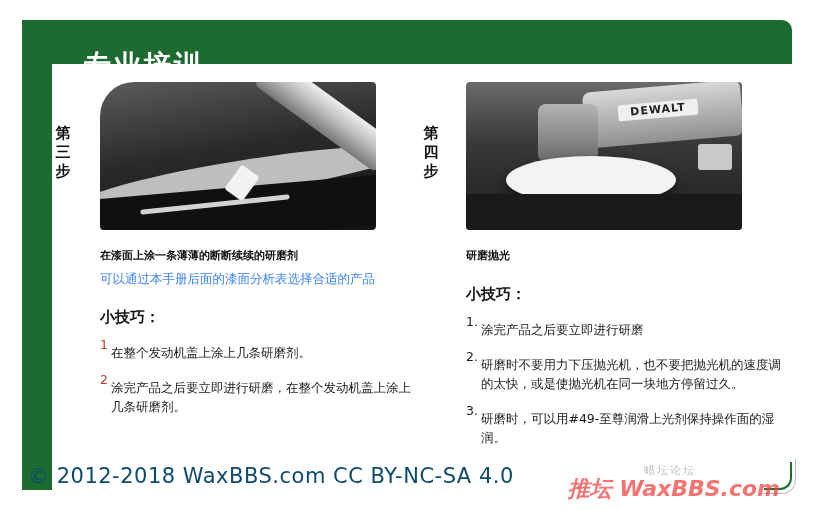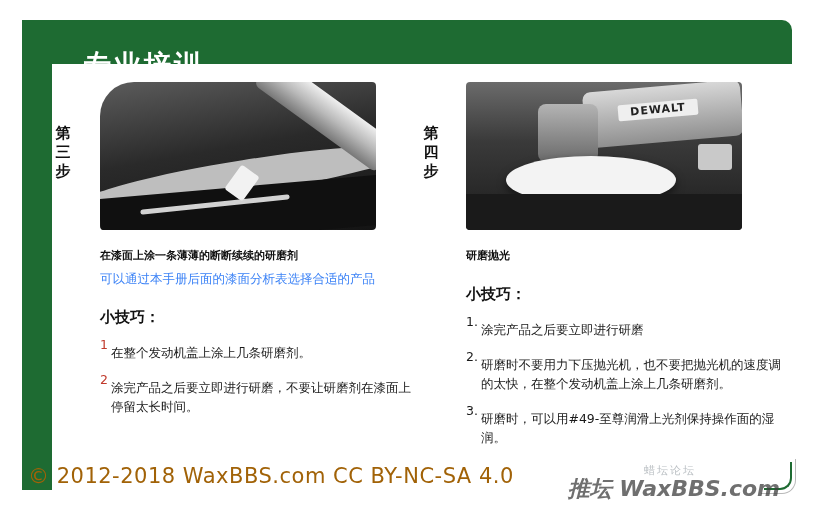--- a/index.html
+++ b/index.html
@@ -249,31 +249,31 @@
     border-bottom: 1px solid #b9b9b9;
     border-bottom-right-radius: 14px;
   }
 
   
   .watermark-copy {
     position: absolute;
     left: 28px;
     bottom: 22px;
     font-size: 21px;
-    color: #a16207;
+    color: #0c4a6e;
     letter-spacing: .5px;
     font-family: "DejaVu Sans", "Liberation Sans", sans-serif;
     white-space: nowrap;
   }
   .watermark-site {
     position: absolute;
     right: 34px;
     bottom: 6px;
     font-size: 22px;
-    color: #404040;
+    color: #ef4444;
     font-style: italic;
     font-weight: bold;
     opacity: .75;
     white-space: nowrap;
   }
   .watermark-cn {
     position: absolute;
     right: 118px;
     bottom: 32px;
     font-size: 11px;
@@ -310,42 +310,42 @@
     </div>
     <div class="cap-title">在漆面上涂一条薄薄的断断续续的研磨剂</div>
     <div class="cap-body">可以通过本手册后面的漆面分析表选择合适的产品</div>
     <div class="tips-title">小技巧：</div>
     <div class="tip-row">
       <span class="tip-num">1</span>
       <span class="tip-text">在整个发动机盖上涂上几条研磨剂。</span>
     </div>
     <div class="tip-row">
       <span class="tip-num">2</span>
-      <span class="tip-text">涂完产品之后要立即进行研磨，不要让研磨剂在漆面上停留太长时间。</span>
+      <span class="tip-text">涂完产品之后要立即进行研磨，在整个发动机盖上涂上几条研磨剂。</span>
     </div>
   </div>
 
   <div class="col right">
     <div class="photo right-photo">
       <div class="polisher-body"></div>
       <div class="polisher-brand">DEWALT</div>
       <div class="polisher-head"></div>
       <div class="plug"></div>
       <div class="pad"></div>
       <div class="car-surface"></div>
     </div>
     <div class="cap-title">研磨抛光</div>
     <div class="tips-title">小技巧：</div>
     <div class="tip-row">
       <span class="tip-num dark">1.</span>
       <span class="tip-text">涂完产品之后要立即进行研磨</span>
     </div>
     <div class="tip-row">
       <span class="tip-num dark">2.</span>
-      <span class="tip-text">研磨时不要用力下压抛光机，也不要把抛光机的速度调的太快，在整个发动机盖上涂上几条研磨剂。</span>
+      <span class="tip-text">研磨时不要用力下压抛光机，也不要把抛光机的速度调的太快，或是使抛光机在同一块地方停留过久。</span>
     </div>
     <div class="tip-row">
       <span class="tip-num dark">3.</span>
       <span class="tip-text">研磨时，可以用#49-至尊润滑上光剂保持操作面的湿润。</span>
     </div>
   </div>
 
   <div class="corner-fold2"></div>
   <div class="corner-fold"></div>
 

